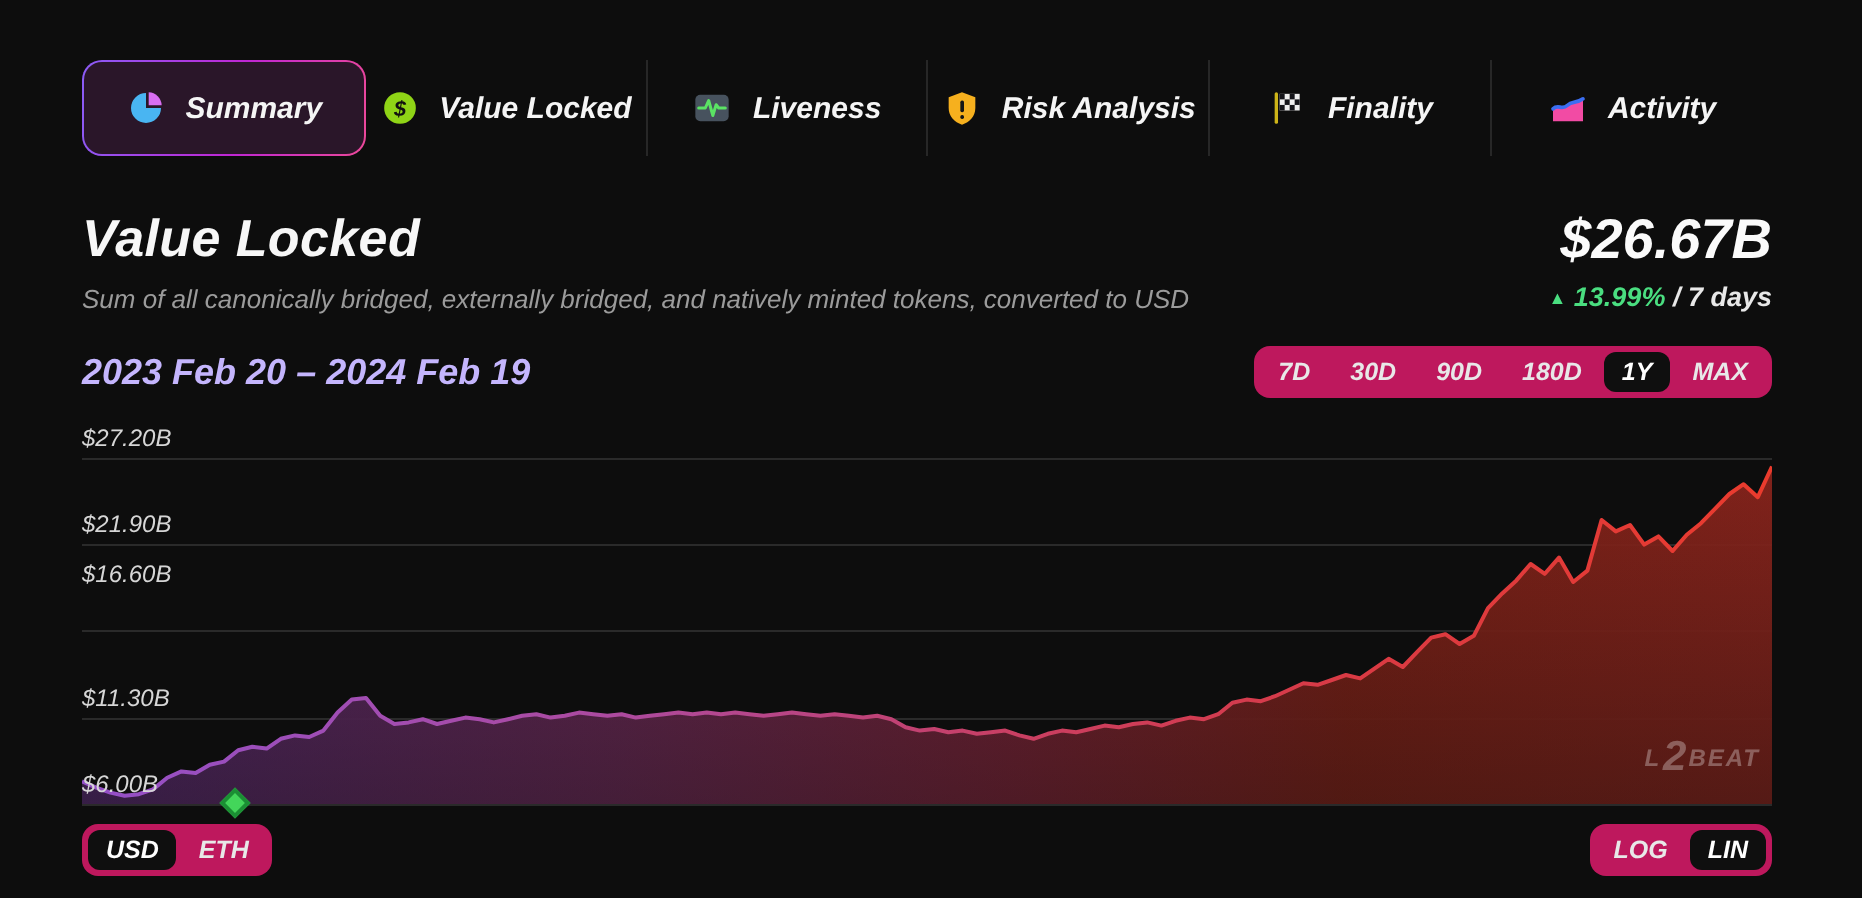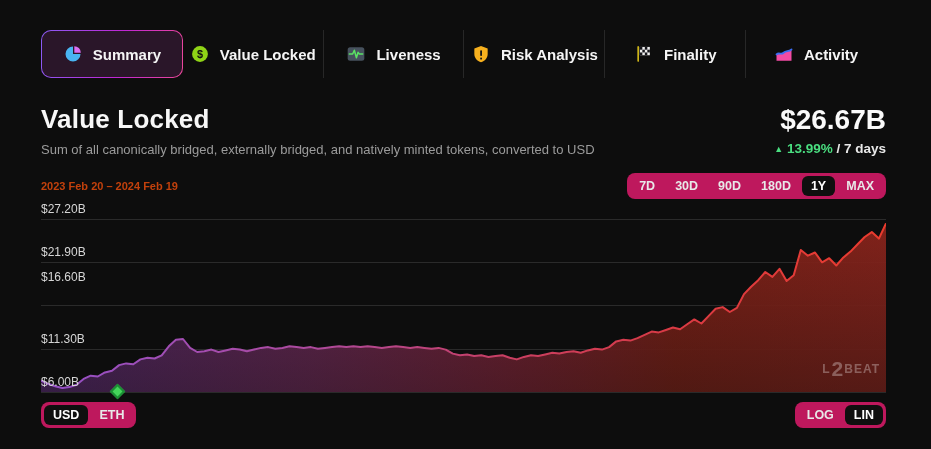--- a/index.html
+++ b/index.html
@@ -3,21 +3,21 @@
 <meta charset="utf-8">
 <style>
   * { box-sizing: border-box; margin: 0; padding: 0; }
   html,body { width:931px; height:449px; }
   body {
     background:#0d0d0d;
     font-family:"Liberation Sans", sans-serif;
     color:#fafafa;
     overflow:hidden;
   }
-  .page { position:relative; width:931px; height:318px; }
+  .page { position:relative; width:931px; height:318px;font-style:italic; }
   .content { position:absolute; left:41px; top:0; width:845px; }
 
   
   .tabs { margin-top:30px; height:48px; display:flex; align-items:stretch; }
   .tab-active-wrap {
     flex:1; padding:1px; border-radius:10px;
     background:linear-gradient(100deg,#8b5cf6 0%,#c026d3 55%,#ec4899 100%);
   }
   .tab {
     flex:1; display:flex; align-items:center; justify-content:center; gap:10px;
@@ -32,30 +32,30 @@
   .page-title { font-size:26px; font-weight:bold; color:#f7f7f7; letter-spacing:.2px; }
   .page-subtitle { font-size:13px; color:#9b9b9b; margin-top:7px; }
   .value-block { text-align:right; }
   .big-value { font-size:28px; font-weight:bold; }
   .change-line { font-size:13.5px; font-weight:bold; margin-top:5px; color:#e8e8e8; }
   .change-up { color:#4ade80; }
   .change-arrow { font-size:9px; position:relative; top:-1px; color:#4ade80; }
 
   
   .range-row { display:flex; justify-content:space-between; align-items:center; margin-top:16px; }
-  .date-range { font-size:11px; font-weight:bold; color:#c2410c; }
+  .date-range { font-size:18px; font-weight:bold; color:#c4b5fd; }
   .pill {
     display:flex; align-items:center; gap:2px; background:#be185d;
     border-radius:8px; padding:3px; font-size:12.5px; font-weight:bold; color:#e8e8e8;
   }
   .pill .opt { padding:3px 9px; border-radius:6px; cursor:pointer; white-space:nowrap; }
   .pill .opt.selected { background:#0f0f0f; color:#ffffff; }
 
   
-  .chart { position:relative; height:194px; }
+  .chart { position:relative; height:194px; margin-top:10px; }
   .gridline { position:absolute; left:0; right:0; height:1px; background:rgba(255,255,255,0.12); }
   .g0 { top:20px; } .g1 { top:63px; } .g2 { top:106px; } .g3 { top:150px; } .g4 { top:193px; }
   .ylabel { position:absolute; left:0; font-size:12px; color:#d6d6d6; z-index:3; }
   .yl0 { top:3px; } .yl1 { top:46px; } .yl2 { top:71px; } .yl3 { top:133px; } .yl4 { top:176px; }
   #tvl-svg { position:absolute; left:0; top:0; z-index:2; }
   .milestone {
     position:absolute; width:11px; height:11px; z-index:4;
     background:#43d65a; border:2.5px solid #1b8f34; transform:rotate(45deg);
     top:187px;
   }

